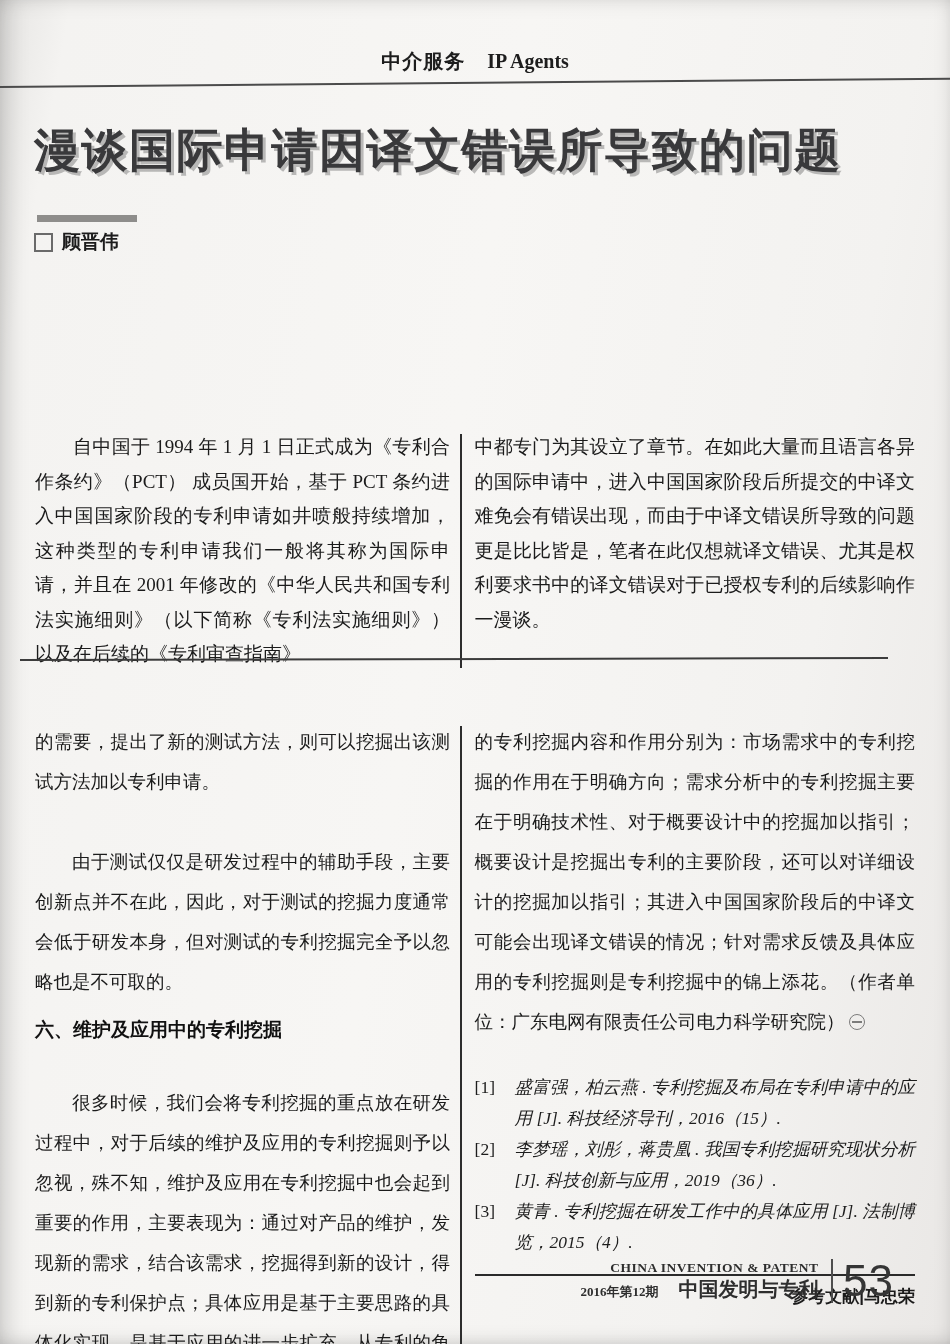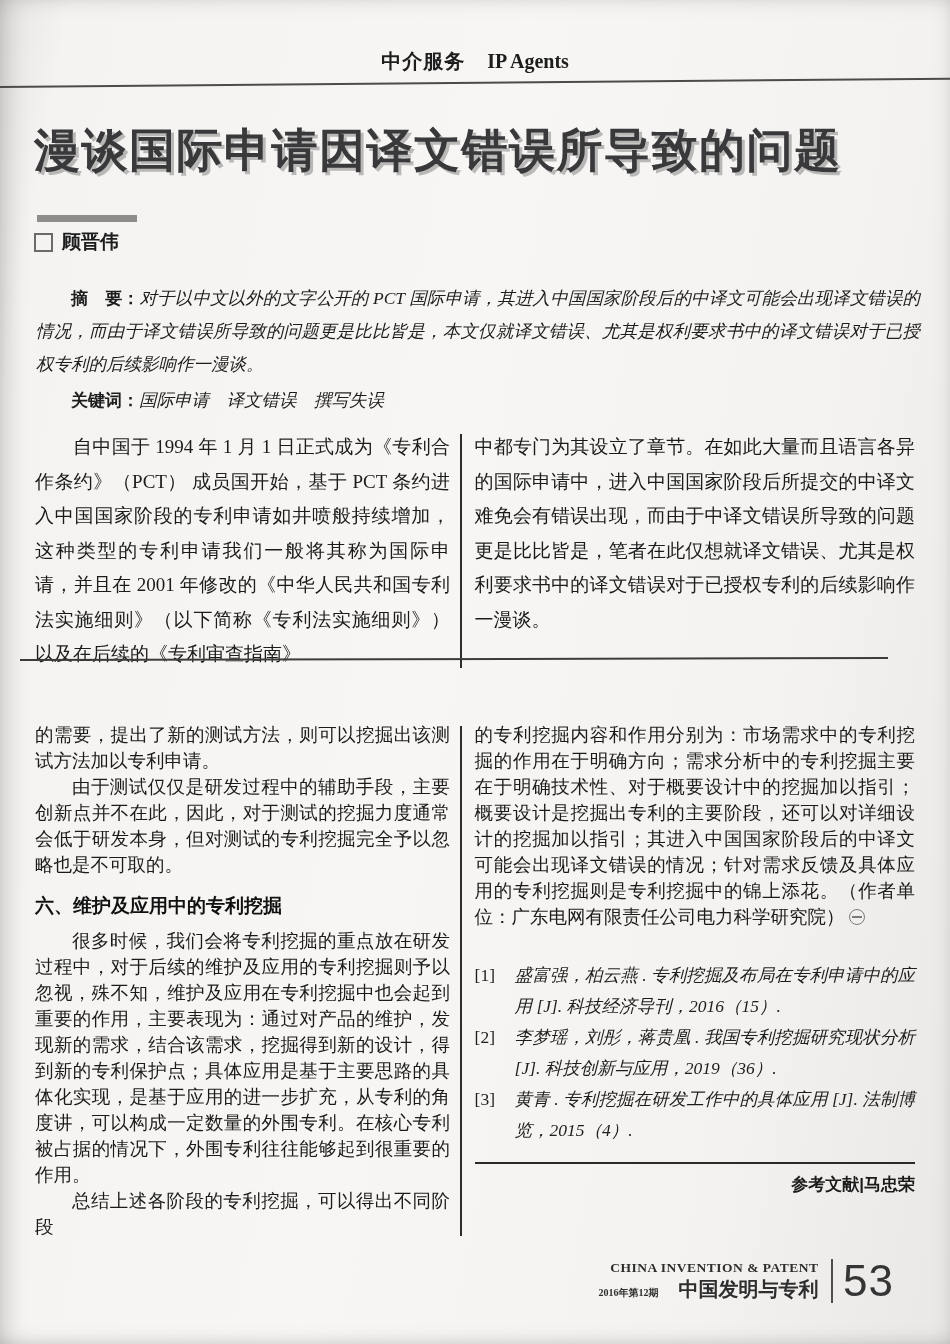--- a/index.html
+++ b/index.html
@@ -41,22 +41,22 @@
   .abstract .kw{margin-top:3px;text-indent:2em;}
   
   .cols{position:absolute;left:35px;width:880px;display:flex;}
   .col-l{width:415px;}
   .vdiv{width:1.6px;background:#2d2d2d;margin:4px 13px 4px 10px;}
   .col-r{flex:1;}
   .upper{top:430px;}
   .upper p{margin:0;font-size:19px;line-height:34.5px;text-align:justify;color:#1b1b1b;}
   .upper .ind{text-indent:2em;}
   .lower{top:722px;}
-  .lower p{margin:0;font-size:18.5px;line-height:26px;text-align:justify;color:#1b1b1b;}
-  .lower .ind{text-indent:2em;}
+  .lower p{margin:0;font-size:18.5px;line-height:40px;text-align:justify;color:#1b1b1b;}
+  .lower .ind{text-indent:2em;margin-top:40px;}
   .sec-heading{
     font-family:"Liberation Sans","DejaVu Sans",sans-serif;font-weight:bold;
     font-size:19px;color:#111;margin:15px 0 9px 0;
   }
   .mid-rule{position:absolute;top:658px;left:20px;width:868px;height:2px;background:#3c3c3c;transform:rotate(-0.12deg);}
   
   .refs{margin-top:30px;}
   .refs-label{font-weight:bold;font-style:italic;font-size:18px;color:#151515;margin-bottom:8px;}
   .ref-row{display:flex;font-size:17.5px;line-height:31px;}
   .ref-num{width:40px;flex:0 0 40px;color:#1d1d1d;}
@@ -67,21 +67,21 @@
   .end-icon{
     display:inline-block;width:14px;height:14px;border:1.5px solid #555;border-radius:50%;
     vertical-align:-2px;margin-left:4px;position:relative;opacity:.75;
   }
   .end-icon::after{content:"";position:absolute;left:2px;right:2px;top:6px;height:1.5px;background:#555;}
   
   .footer{position:absolute;top:1256px;right:56px;display:flex;align-items:center;}
   .footer-text{text-align:right;line-height:1.25;}
   .footer-en{font-weight:bold;font-size:13.5px;letter-spacing:.5px;color:#2e2e2e;}
   .footer-cn{color:#2e2e2e;margin-top:1px;}
-  .footer-cn .issue{font-size:10px;font-weight:bold;text-align:right;}
+  .footer-cn .issue{font-size:13px;font-weight:bold;text-align:right;}
   .footer-cn .jcn{font-size:20px;font-weight:bold;margin-left:16px;}
   .footer-sep{width:2.5px;height:44px;background:#4e4e4e;margin:0 10px 0 12px;}
   .footer-page{font-family:"Liberation Sans","DejaVu Sans",sans-serif;font-weight:400;font-size:44px;color:#353535;letter-spacing:1px;}
 </style>
 </head>
 <body>
 
 <div class="page">
 
   <div class="masthead">
@@ -90,24 +90,20 @@
   </div>
   <div class="masthead-rule"></div>
 
   <div class="title">漫谈国际申请因译文错误所导致的问题</div>
   <div class="author-bar"></div>
   <div class="author-row">
     <span class="author-square"></span>
     <span class="author-name">顾晋伟</span>
   </div>
 
-  <div class="abstract">
-    <p class="lead"><b>摘　要：</b><span>对于以中文以外的文字公开的 PCT 国际申请，其进入中国国家阶段后的中译文可能会出现译文错误的情况，而由于译文错误所导致的问题更是比比皆是，本文仅就译文错误、尤其是权利要求书中的译文错误对于已授权专利的后续影响作一漫谈。</span></p>
-    <p class="kw"><b>关键词：</b><span>国际申请　译文错误　撰写失误</span></p>
-  </div>
 
   <div class="cols upper">
     <div class="col-l">
       <p class="ind">自中国于 1994 年 1 月 1 日正式成为《专利合作条约》（PCT） 成员国开始，基于 PCT 条约进入中国国家阶段的专利申请如井喷般持续增加，这种类型的专利申请我们一般将其称为国际申请，并且在 2001 年修改的《中华人民共和国专利法实施细则》（以下简称《专利法实施细则》）以及在后续的《专利审查指南》</p>
     </div>
     <div class="vdiv"></div>
     <div class="col-r">
       <p>中都专门为其设立了章节。在如此大量而且语言各异的国际申请中，进入中国国家阶段后所提交的中译文难免会有错误出现，而由于中译文错误所导致的问题更是比比皆是，笔者在此仅想就译文错误、尤其是权利要求书中的译文错误对于已授权专利的后续影响作一漫谈。</p>
     </div>
   </div>

